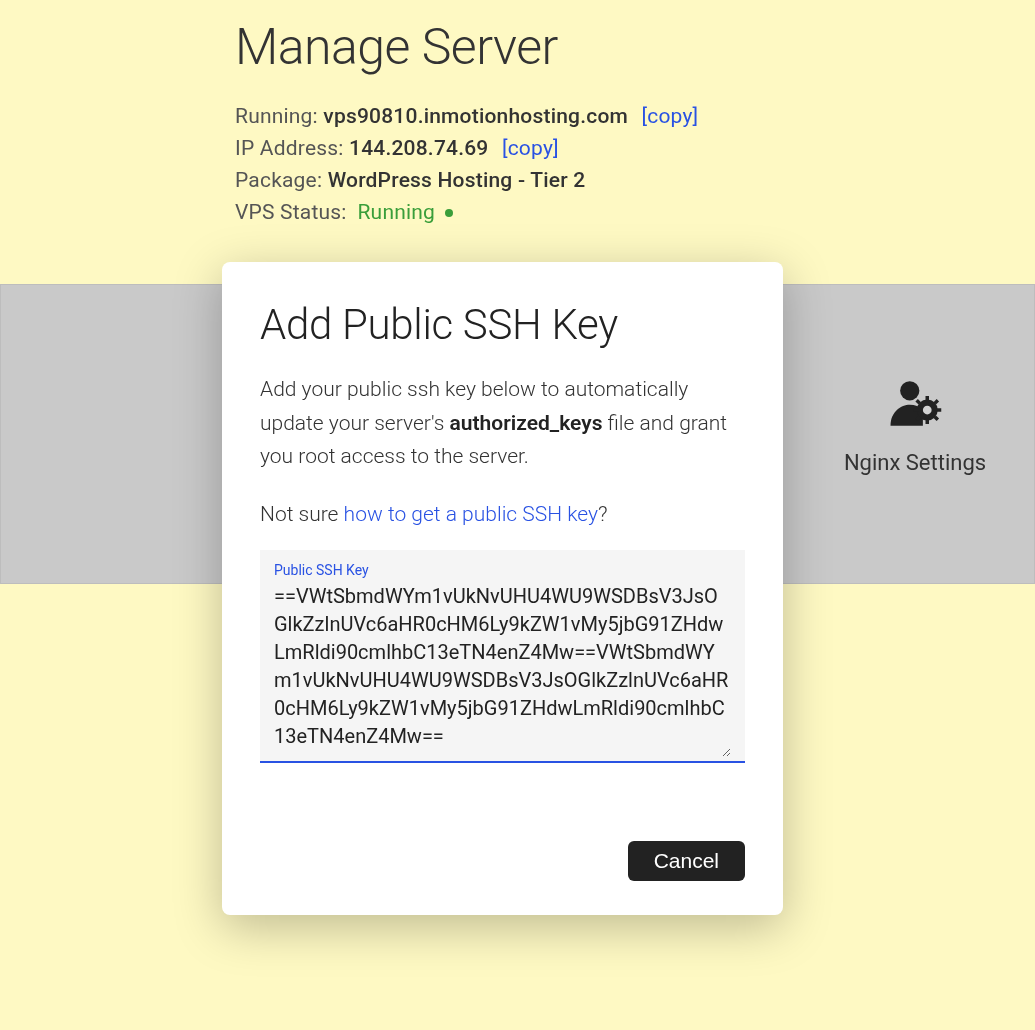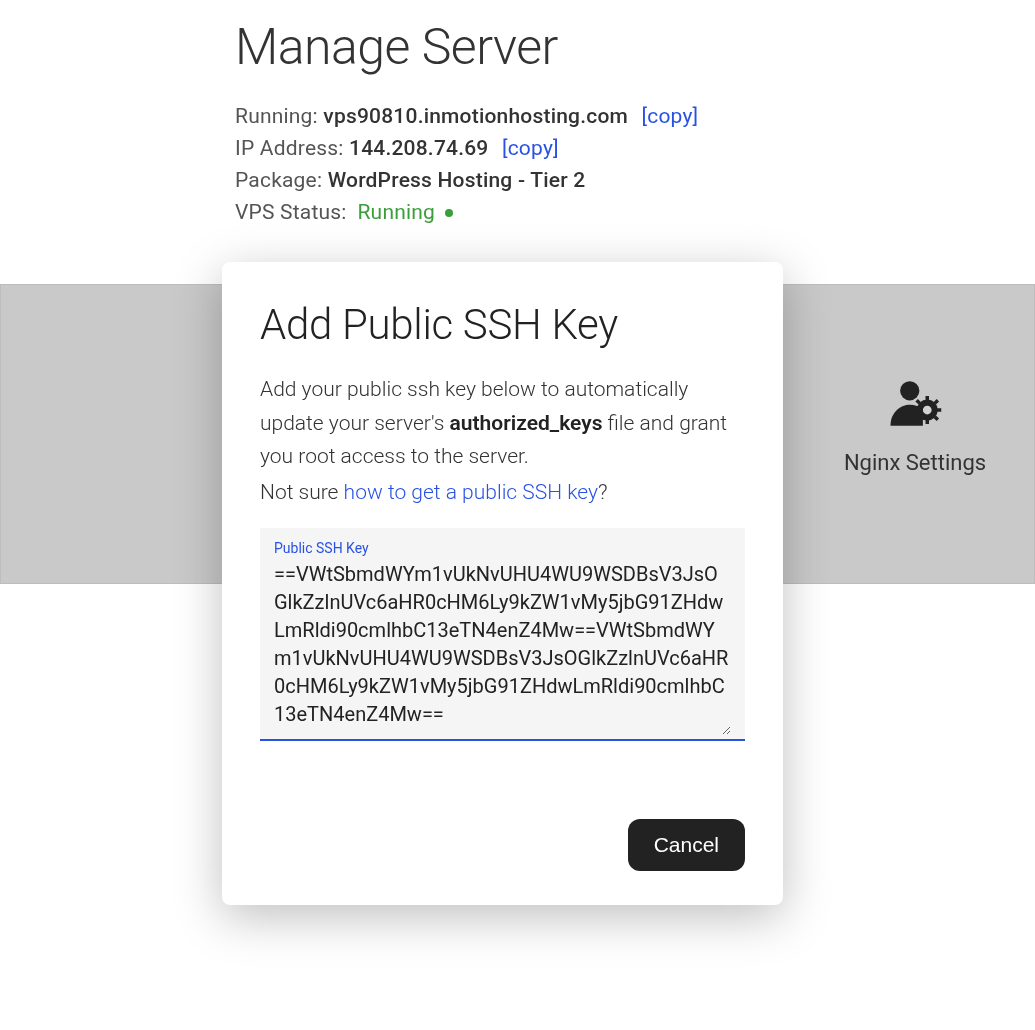--- a/index.html
+++ b/index.html
@@ -5,21 +5,21 @@
     * { margin: 0; padding: 0; box-sizing: border-box; }
     body {
       font-family: -apple-system, BlinkMacSystemFont, "Segoe UI", Roboto, Helvetica, Arial, sans-serif;
       background: #d2d2d2;
       width: 1035px;
       height: 1030px;
       position: relative;
       overflow: hidden;
     }
     .page-bg {
-      background: #ffffff;
+      background: #fef9c3;
       width: 100%;
       height: 100%;
       padding-top: 18px;
     }
     .header-area {
       padding-left: 235px;
       padding-right: 20px;
     }
     .page-title {
       font-size: 50px;
@@ -100,21 +100,21 @@
       font-size: 42px;
       font-weight: 300;
       color: #222;
       letter-spacing: -0.3px;
       margin-bottom: 24px;
     }
     .modal-desc {
       font-size: 21px;
       color: #333;
       line-height: 1.6;
-      margin-bottom: 6px;
+      margin-bottom: 28px;
       font-weight: 300;
     }
     .modal-desc strong {
       font-weight: 600;
       color: #222;
     }
     .modal-subdesc {
       font-size: 21px;
       color: #333;
       margin-bottom: 24px;
@@ -151,22 +151,22 @@
       word-break: break-all;
       padding-bottom: 6px;
     }
     .modal-footer {
       display: flex;
       justify-content: flex-end;
       gap: 18px;
       margin-top: 78px;
     }
     .btn {
-      padding: 14px 26px;
-      border-radius: 12px;
+      padding: 8px 26px;
+      border-radius: 6px;
       font-size: 21px;
       border: none;
       cursor: pointer;
       font-weight: 400;
     }
     .btn-cancel {
       background: #222;
       color: #fff;
     }
     .btn-update {

